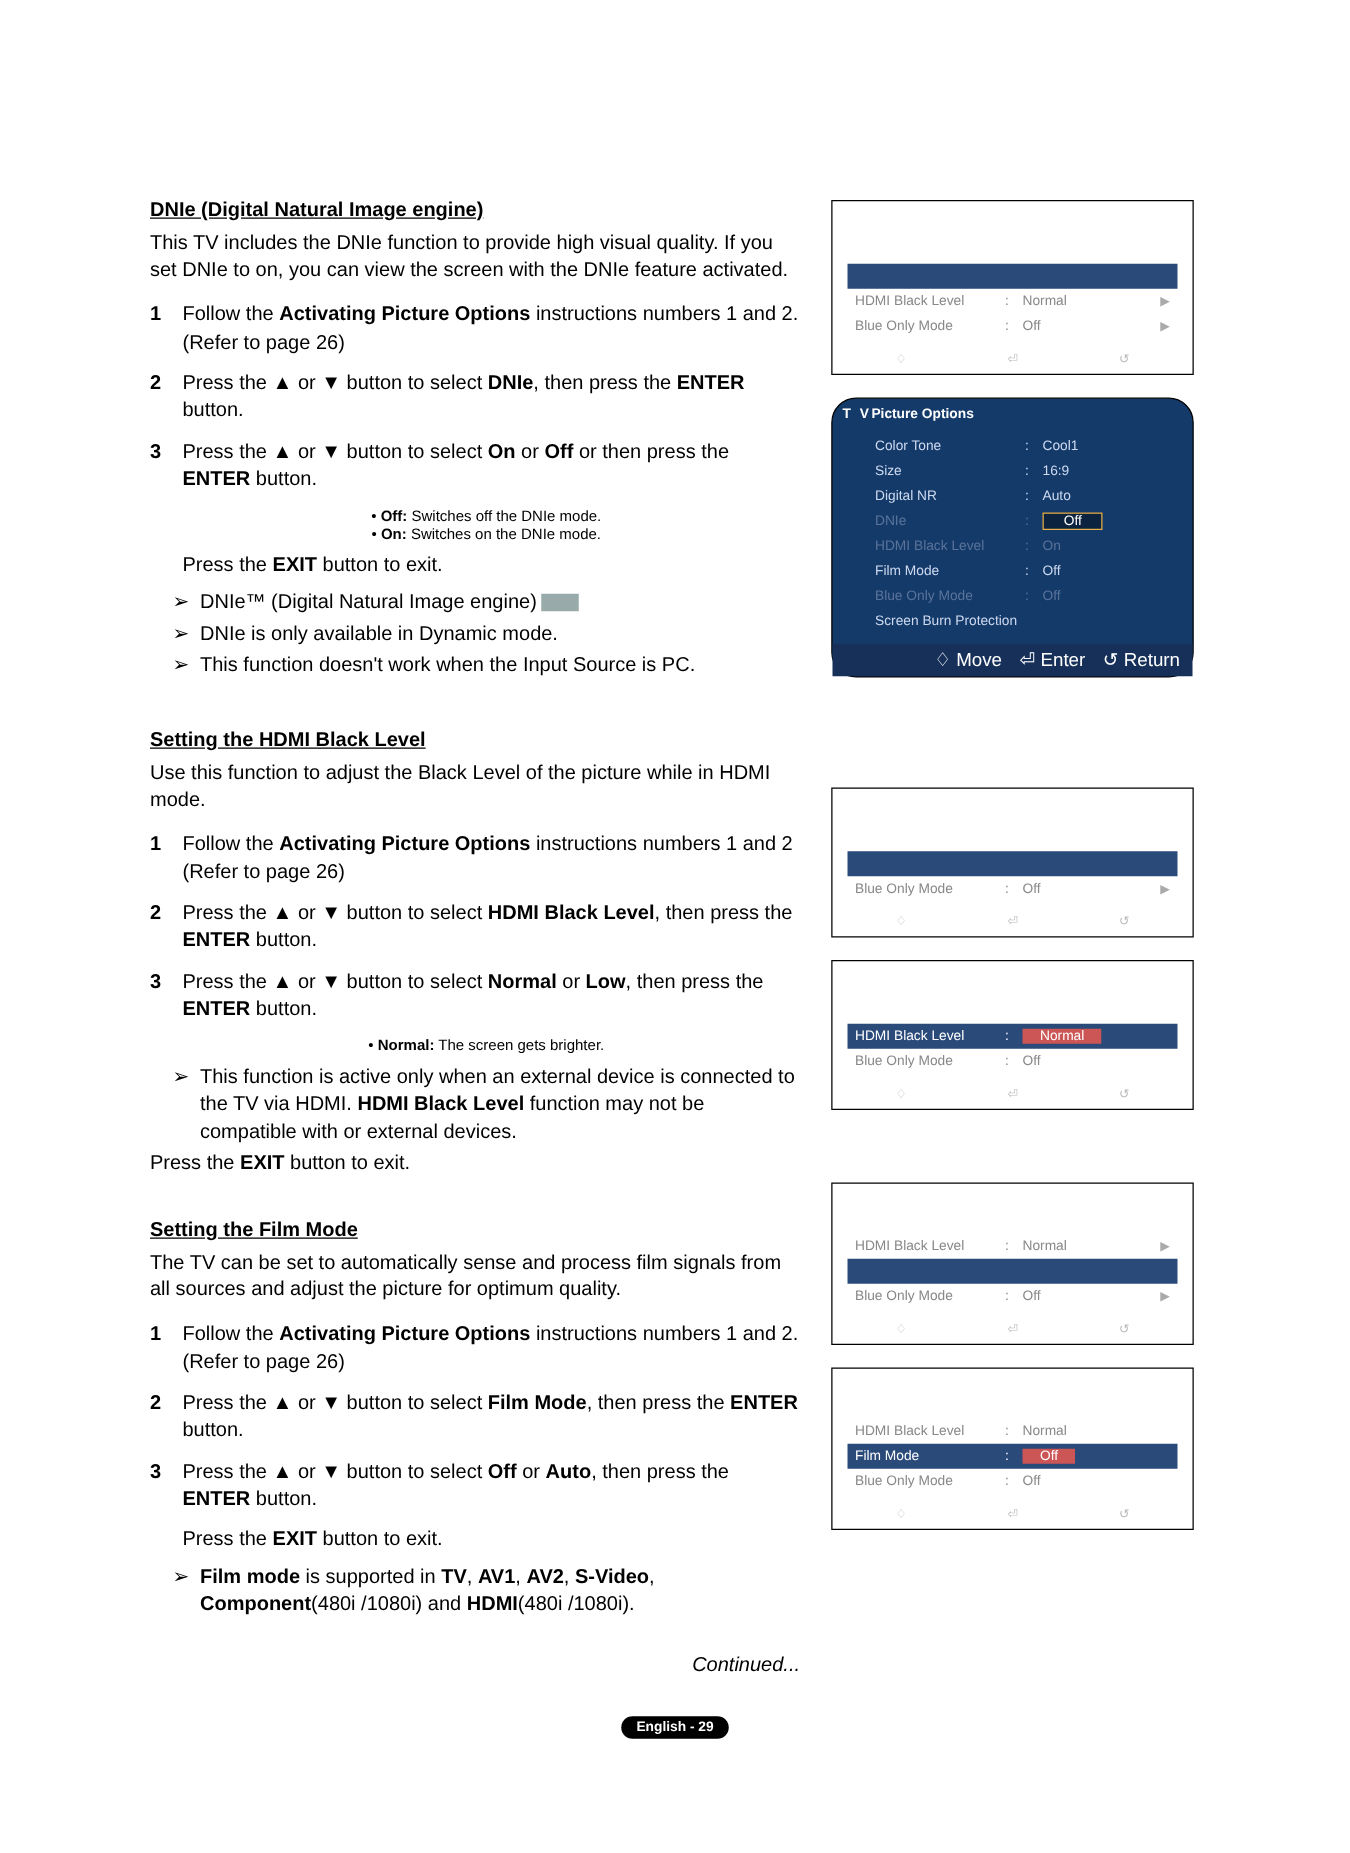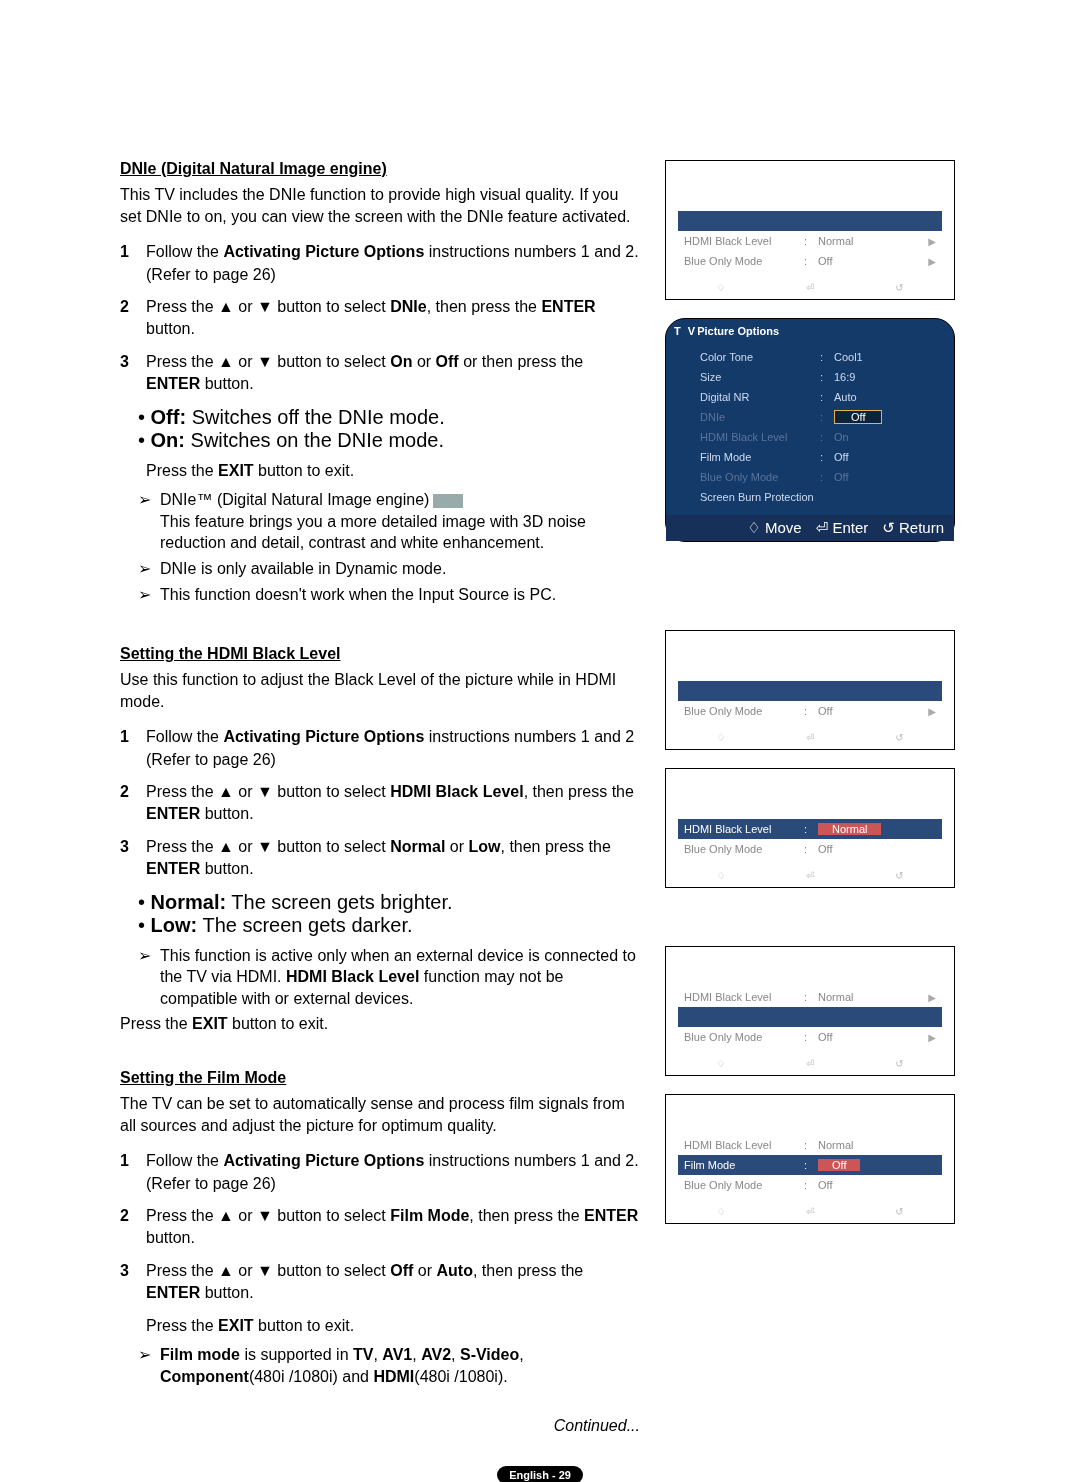--- a/index.html
+++ b/index.html
@@ -18,21 +18,21 @@
   .section-title {
     font-weight: bold;
     text-decoration: underline;
     margin-bottom: 6px;
   }
   .para { margin-bottom: 14px; line-height: 1.35; }
   .numlist { margin-bottom: 8px; }
   .numitem { display: flex; margin-bottom: 10px; line-height: 1.4; }
   .num { font-weight: bold; width: 26px; flex-shrink:0; }
   .numbody { flex: 1; }
-  .bullets { margin: 4px 0 8px 18px; font-size: 20px; }
+  .bullets { margin: 4px 0 8px 18px; font-size: 12px; text-align: center; }
   .bullets div::before { content: "• "; }
   .note { display: flex; margin: 4px 0 4px 18px; line-height: 1.35; }
   .note-mark { width: 22px; flex-shrink:0; }
   .indented { margin-left: 26px; margin-bottom: 8px; line-height: 1.35;}
   .continued { text-align: right; font-style: italic; margin-top: 30px; }
   .footer { text-align: center; margin-top: 30px; }
   .footer-pill { display:inline-block; background:#000; color:#fff; border-radius:10px; font-size:11px; padding:3px 12px; font-weight:bold;}
   .pict-icon { display:inline-block; width:30px; height:14px; background:#9aa; vertical-align:middle; margin-left:4px;}
   b { font-weight: bold; }
 
@@ -84,21 +84,21 @@
       <div class="numbody">Press the ▲ or ▼ button to select <b>On</b> or <b>Off</b> or then press the <b>ENTER</b> button.</div>
     </div>
   </div>
   <div class="bullets">
     <div><b>Off:</b><span> Switches off the DNIe mode.</span></div>
     <div><b>On:</b><span> Switches on the DNIe mode.</span></div>
   </div>
   <div class="indented">Press the <b>EXIT</b> button to exit.</div>
   <div class="note">
       <div class="note-mark">➢</div>
-      <div><span>DNIe™ (Digital Natural Image engine)</span><span class="pict-icon"></span><br><span>This feature brings you a more detailed image with 3D noise reduction and detail, contrast and white enhancement.</span></div>
+      <div><span>DNIe™ (Digital Natural Image engine)</span><span class="pict-icon"></span><br></div>
     </div>
   <div class="note">
       <div class="note-mark">➢</div>
       <div>DNIe is only available in Dynamic mode.</div>
     </div>
   <div class="note">
       <div class="note-mark">➢</div>
       <div>This function doesn't work when the Input Source is PC.</div>
     </div>
 
@@ -115,21 +115,20 @@
       <div class="num">2</div>
       <div class="numbody">Press the ▲ or ▼ button to select <b>HDMI Black Level</b>, then press the <b>ENTER</b> button.</div>
     </div>
     <div class="numitem">
       <div class="num">3</div>
       <div class="numbody">Press the ▲ or ▼ button to select <b>Normal</b> or <b>Low</b>, then press the <b>ENTER</b> button.</div>
     </div>
   </div>
   <div class="bullets">
     <div><b>Normal:</b><span> The screen gets brighter.</span></div>
-    <div><b>Low:</b><span> The screen gets darker.</span></div>
   </div>
   <div class="note">
       <div class="note-mark">➢</div>
       <div>This function is active only when an external device is connected to the TV via HDMI. <b>HDMI Black Level</b> function may not be compatible with or external devices.</div>
     </div>
   <div class="para">Press the <b>EXIT</b> button to exit.</div>
 
   <div style="height:20px"></div>
 
   <div class="section-title">Setting the Film Mode</div>

